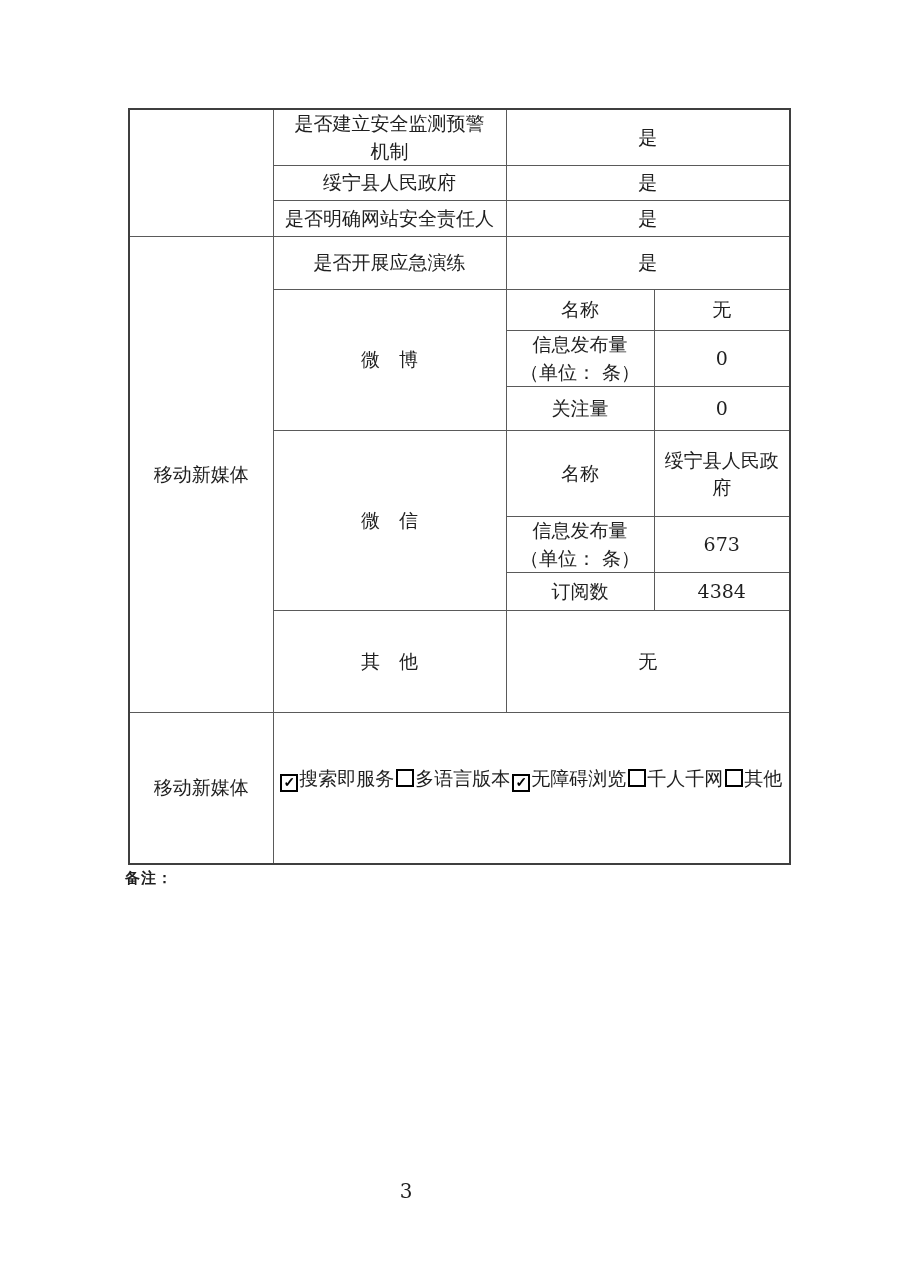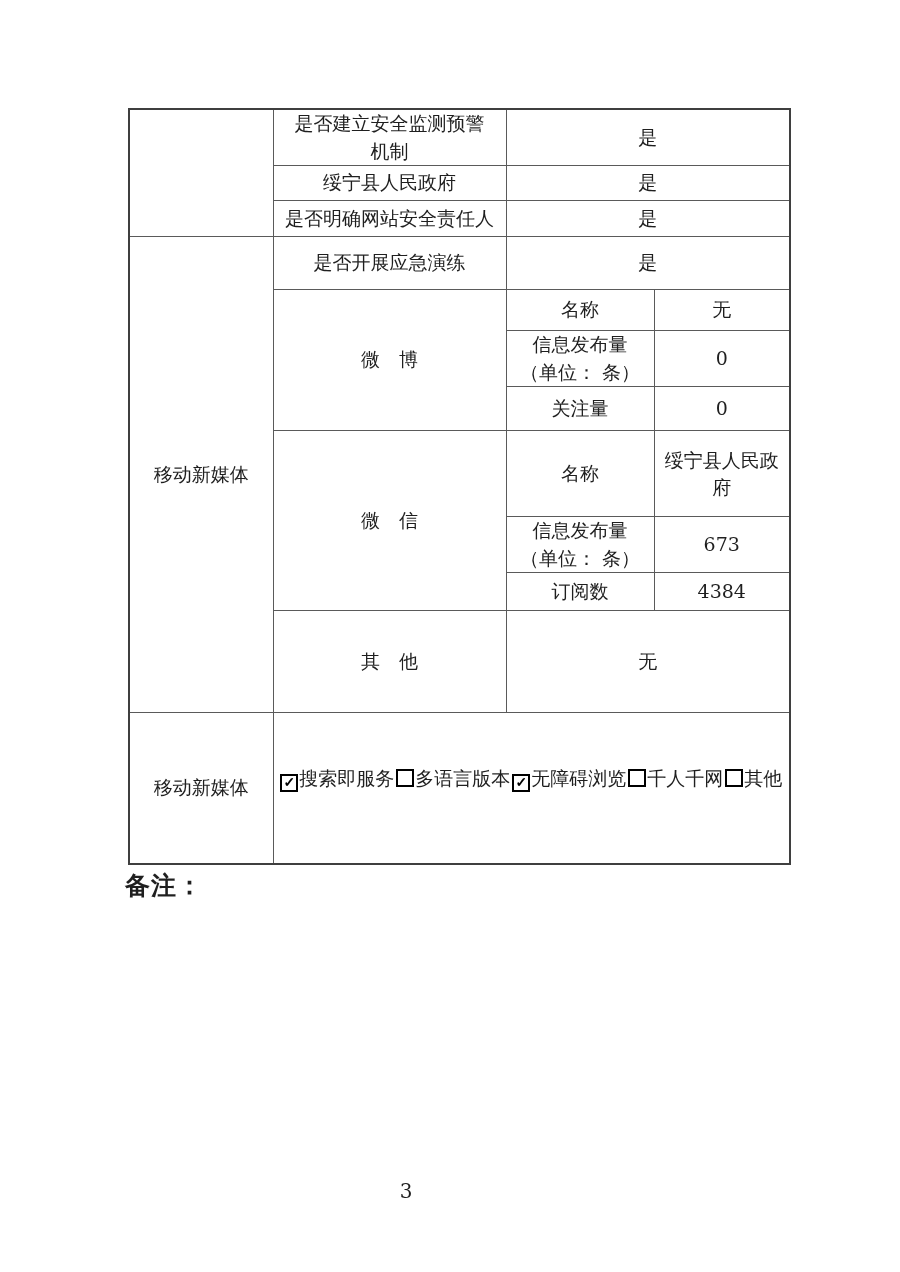--- a/index.html
+++ b/index.html
@@ -60,21 +60,21 @@
     font-weight: bold;
     text-align: center;
     color: #000;
     margin: 0 1px 0 2px;
   }
   .cb:first-child { margin-left: 0; }
   .note {
     position: absolute;
     left: 125px;
     top: 869px;
-    font-size: 25px;
+    font-size: 15px;
     font-weight: bold;
     letter-spacing: 1px;
   }
   .pagenum {
     position: absolute;
     left: 0;
     top: 1179px;
     width: 100%;
     text-align: center;
     font-size: 20px;

